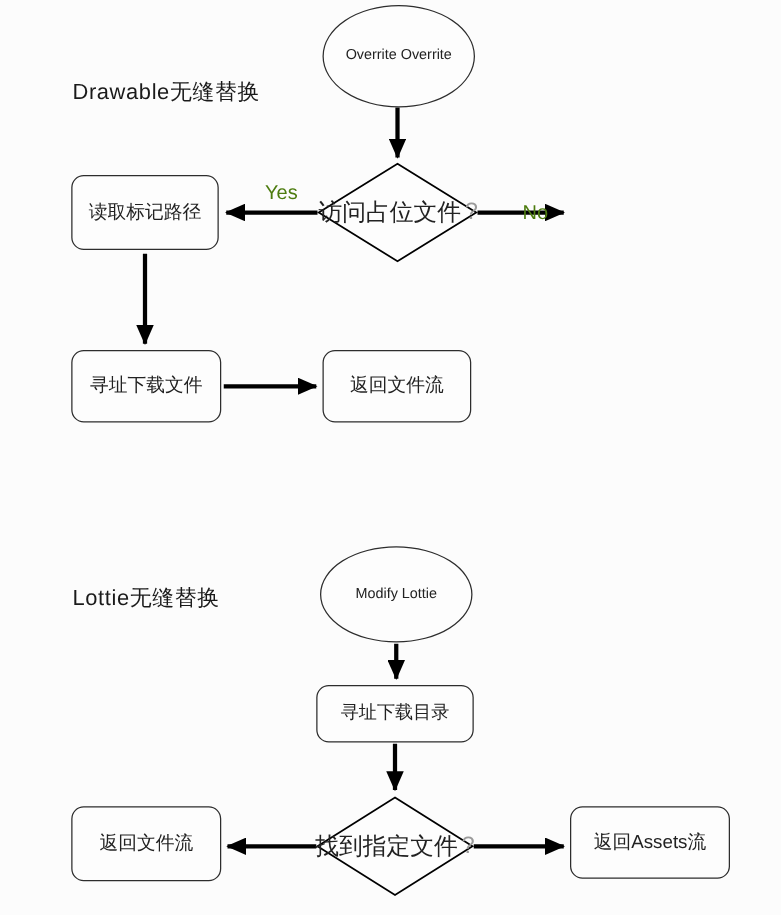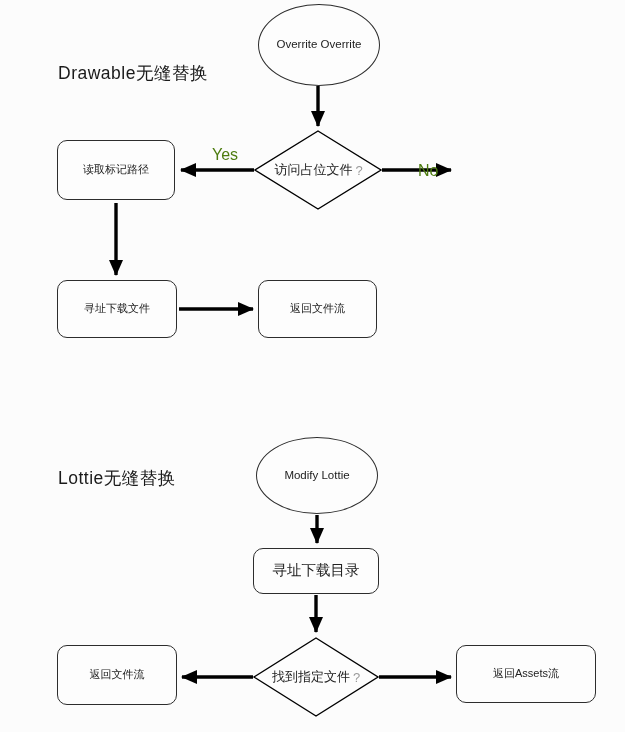--- a/index.html
+++ b/index.html
@@ -22,34 +22,34 @@
     white-space: nowrap;
   }
   .shape {
     position: absolute;
     display: flex;
     align-items: center;
     justify-content: center;
     text-align: center;
     background: #fdfdfd;
     border: 1.4px solid #2d2d2d;
-    font-size: 11px;
+    font-size: 15px;
     color: #222;
     line-height: 1.2;
     white-space: nowrap;
   }
   .ellipse { border-radius: 50%; font-size: 11.5px; }
   .rbox { border-radius: 10px; }
   .diamond-label {
     position: absolute;
     display: flex;
     align-items: center;
     justify-content: center;
     text-align: center;
-    font-size: 13px;
+    font-size: 19px;
     color: #222;
     white-space: nowrap;
   }
   .qmark { color: #9a9a9a; margin-left: 3px; }
   .branch-label {
     position: absolute;
     font-size: 16px;
     color: #4d7c0f;
     white-space: nowrap;
   }
@@ -123,17 +123,17 @@
 
   <div class="diamond-label" style="left:254px; top:667px; width:124px; height:20px;">
     <span>找到指定文件</span>
       <span class="qmark">?</span>
   </div>
 
   <div class="shape rbox" style="left:57px; top:645px; width:120px; height:60px;">
     <span>返回文件流</span>
   </div>
 
-  <div class="shape rbox" style="left:456px; top:645px; width:140px; height:58px;">
+  <div class="shape rbox" style="left:456px; top:645px; width:128px; height:58px;">
     <span>返回Assets流</span>
   </div>
 
 </div>
 
 </body></html>

